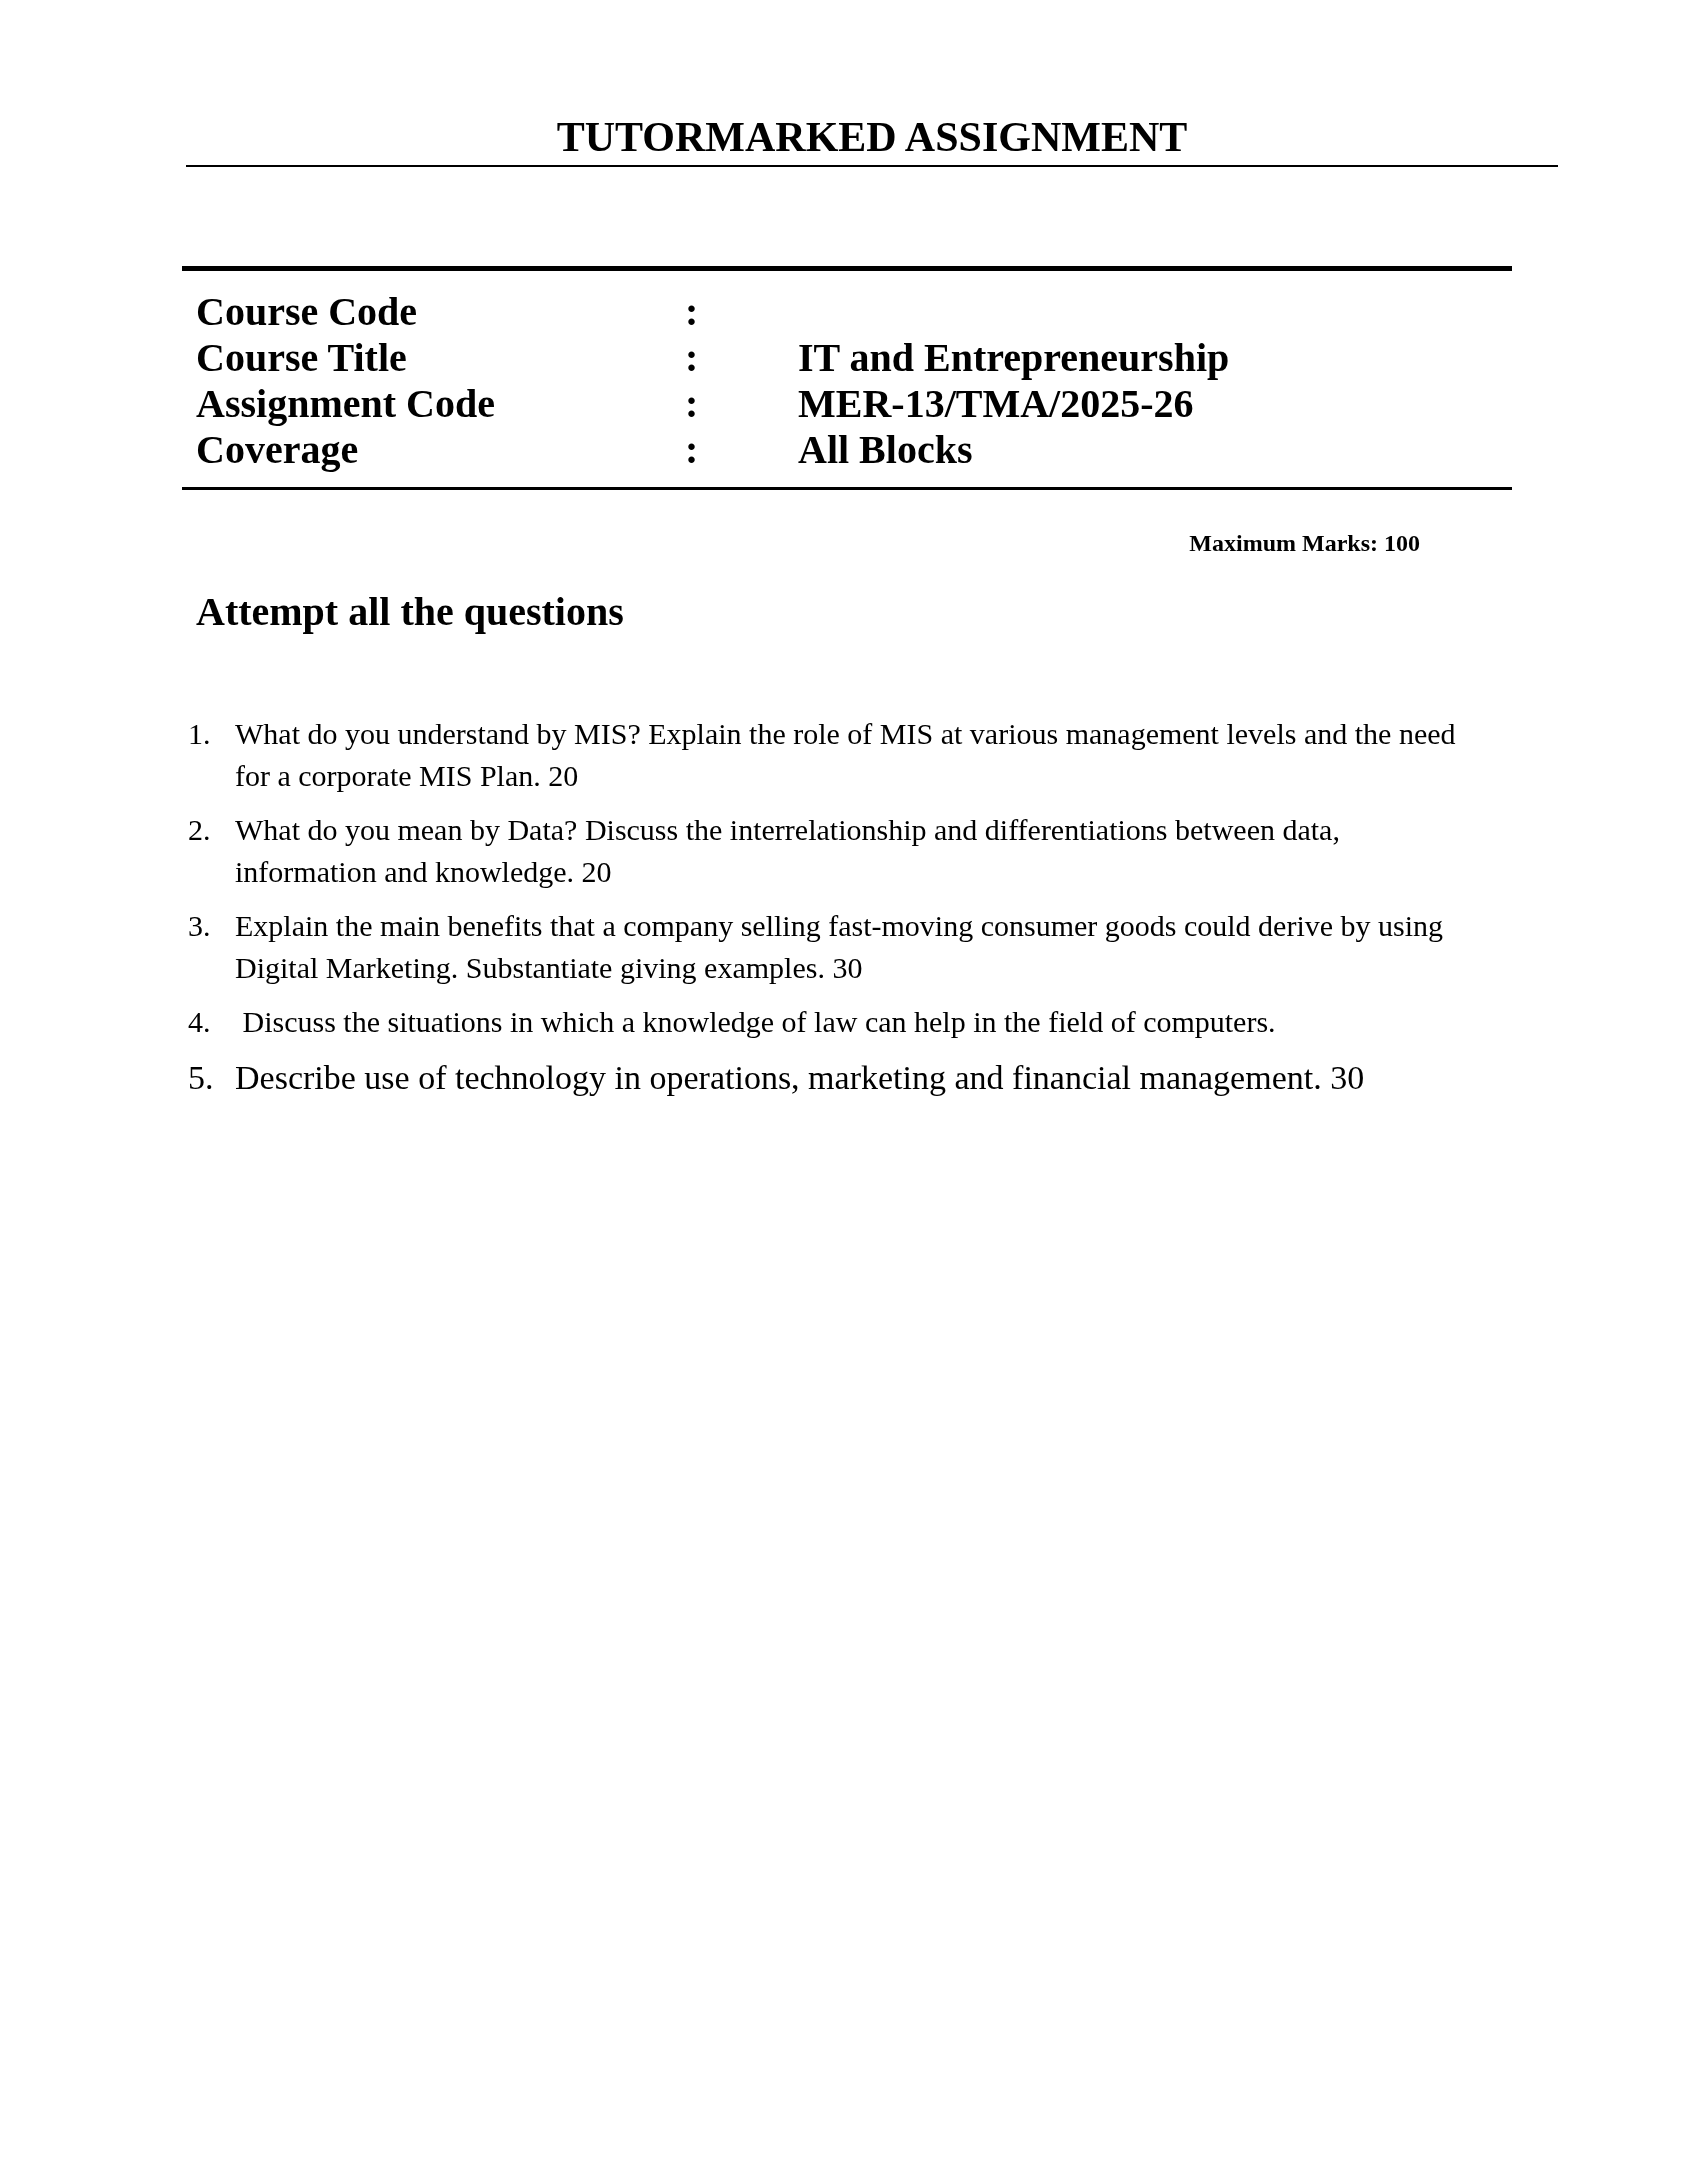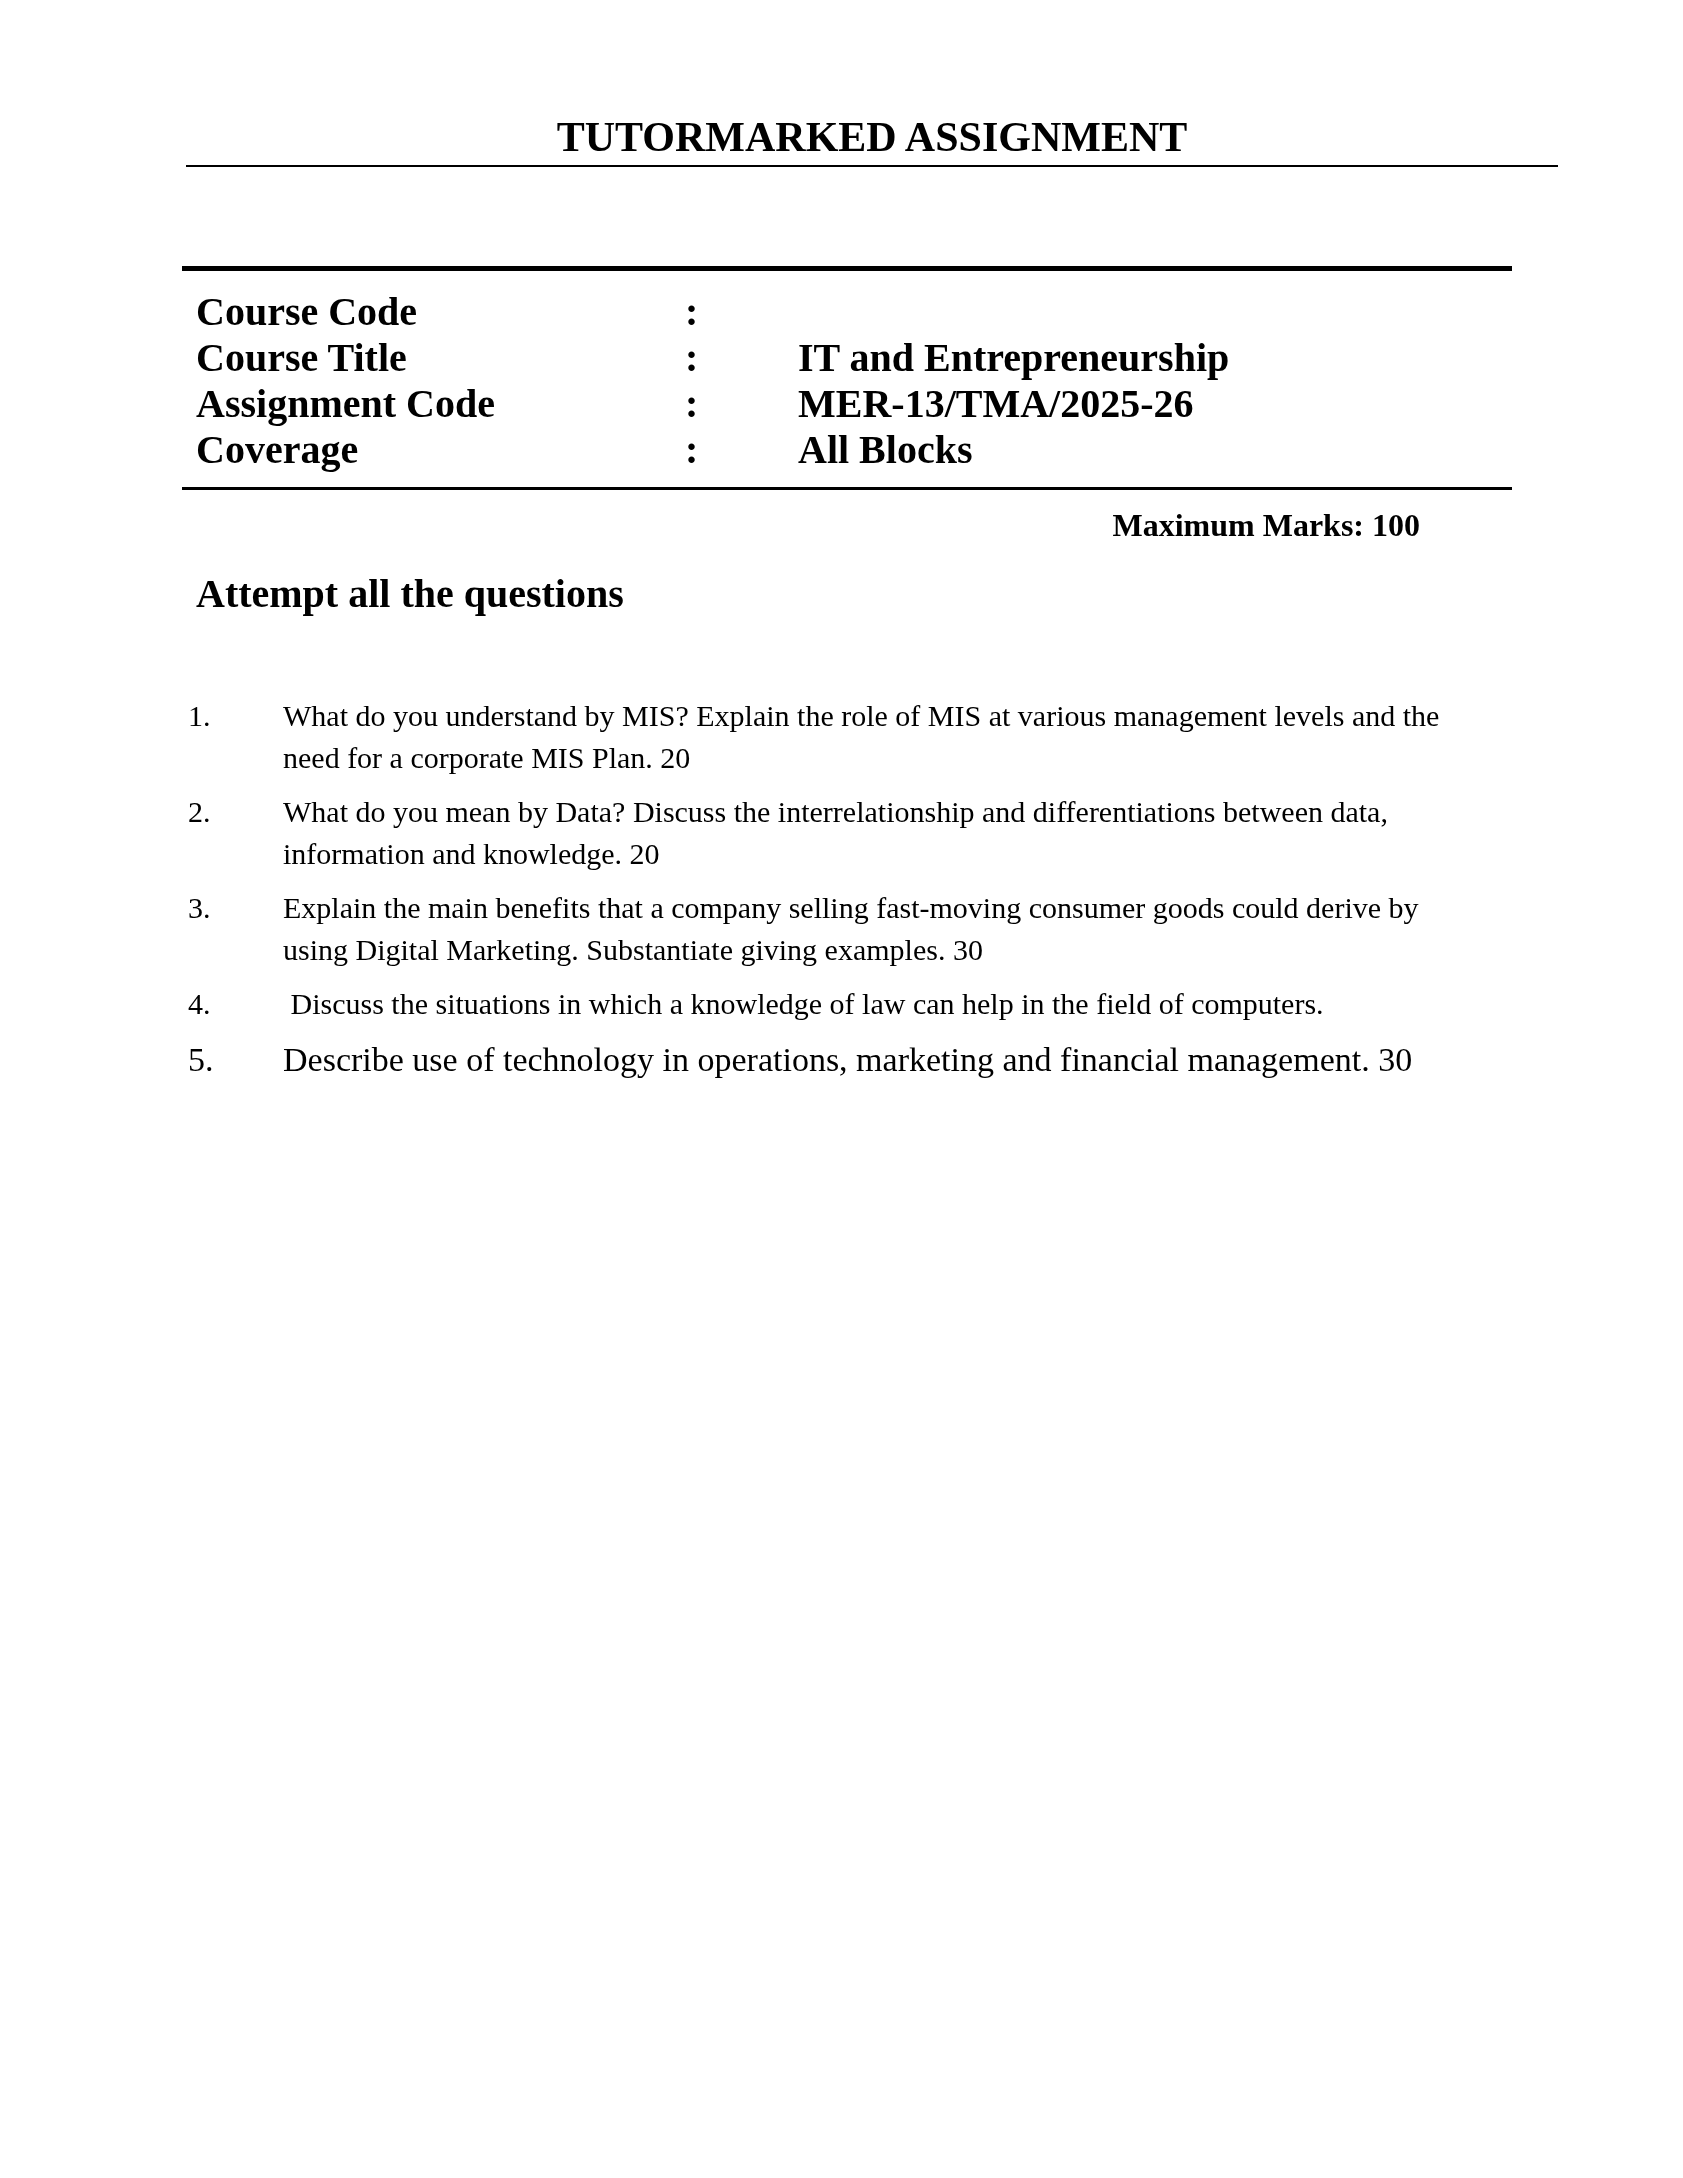--- a/index.html
+++ b/index.html
@@ -43,23 +43,23 @@
     font-size: 40px;
     font-weight: bold;
     line-height: 46px;
     gap: 16px;
   }
   .course-row .label { width: 487px; padding-left: 14px; }
   .course-row .colon { width: 97px; }
   .course-row .value { flex: 1; }
   
   .max-marks {
-    margin: 12px 263px 0 0;
+    margin: 30px 263px 0 0;
     text-align: right;
-    font-size: 32px;
+    font-size: 24px;
     font-weight: bold;
     line-height: 46px;
     padding-left: 36px;
   }
   
   .instruction {
     margin: 22px 0 0 196px;
     font-size: 40px;
     font-weight: bold;
     line-height: 48px;
@@ -75,21 +75,20 @@
     font-size: 30px;
     line-height: 42px;
   }
   .question .q-num {
     width: 47px;
     flex: 0 0 47px;
   }
   .question .q-text {
     flex: 1;
     white-space: pre-wrap;
-    margin-left: 48px;
   }
   .question.larger {
     font-size: 34px;
     line-height: 46px;
   }
 </style>
 </head>
 <body>
 
 <div class="page">

